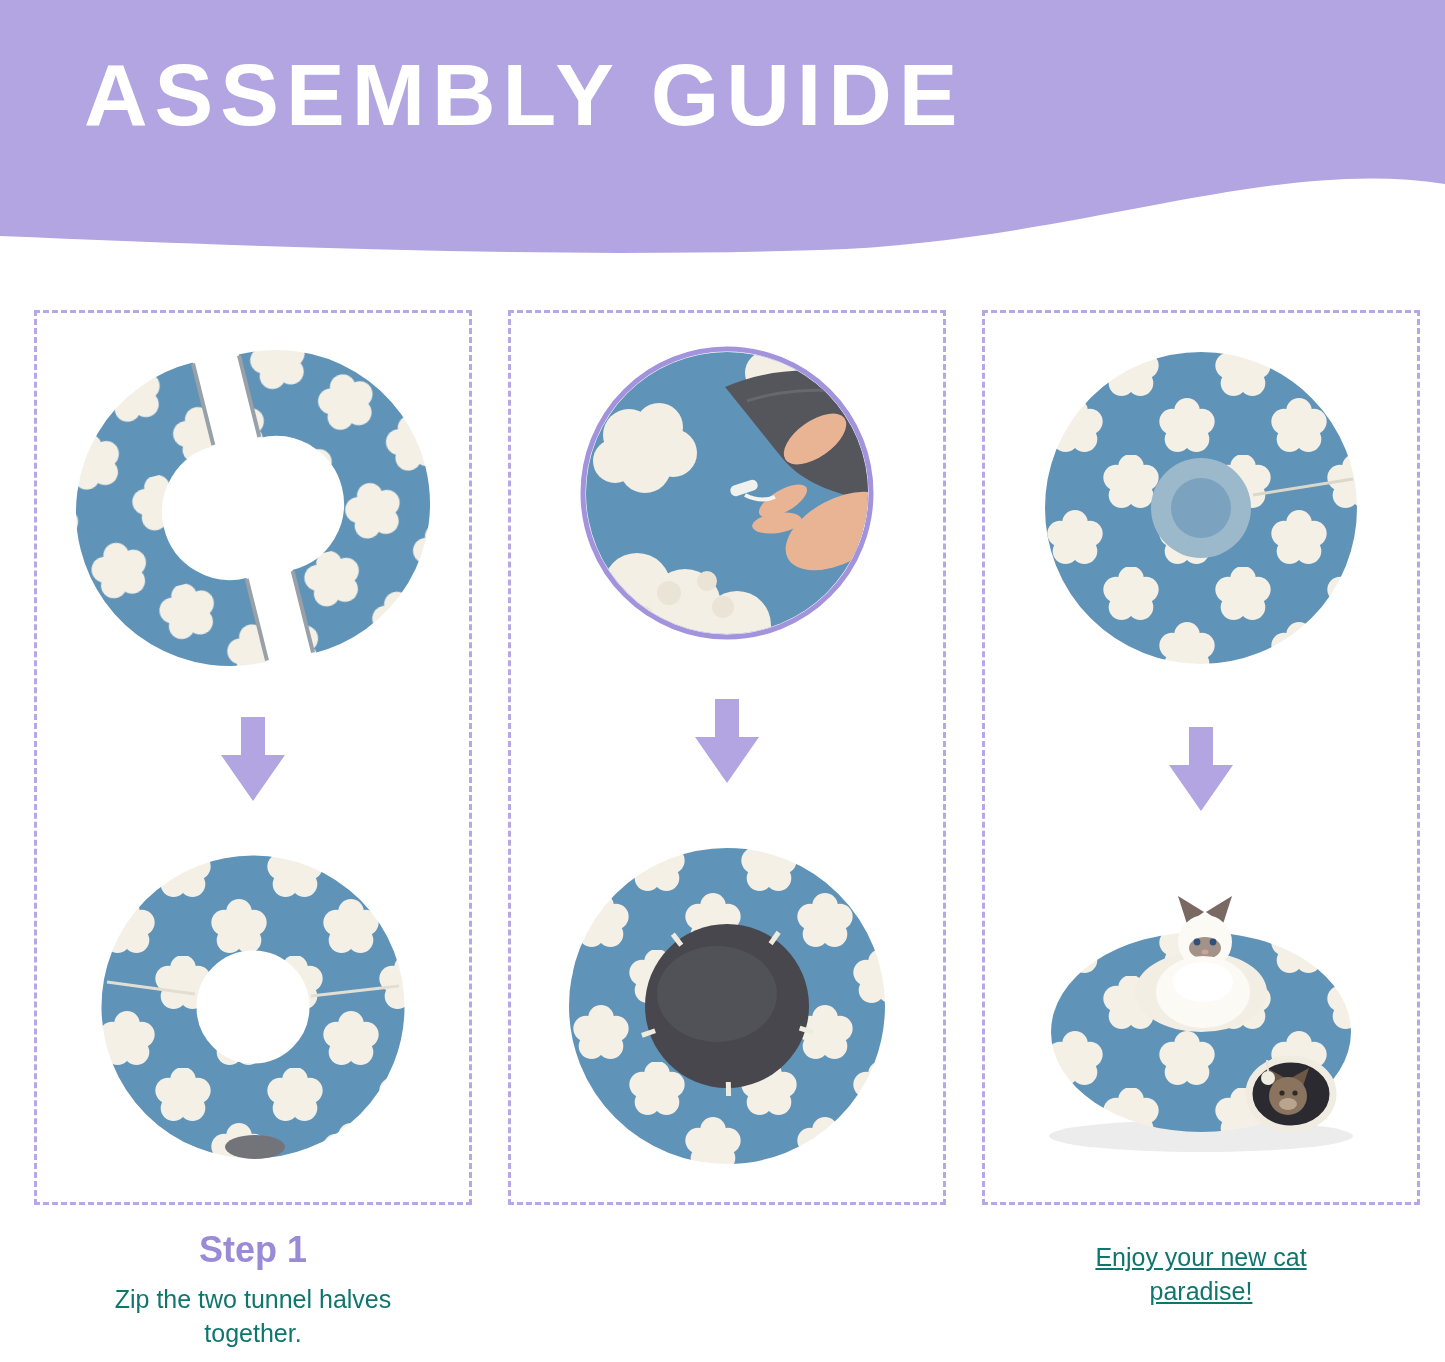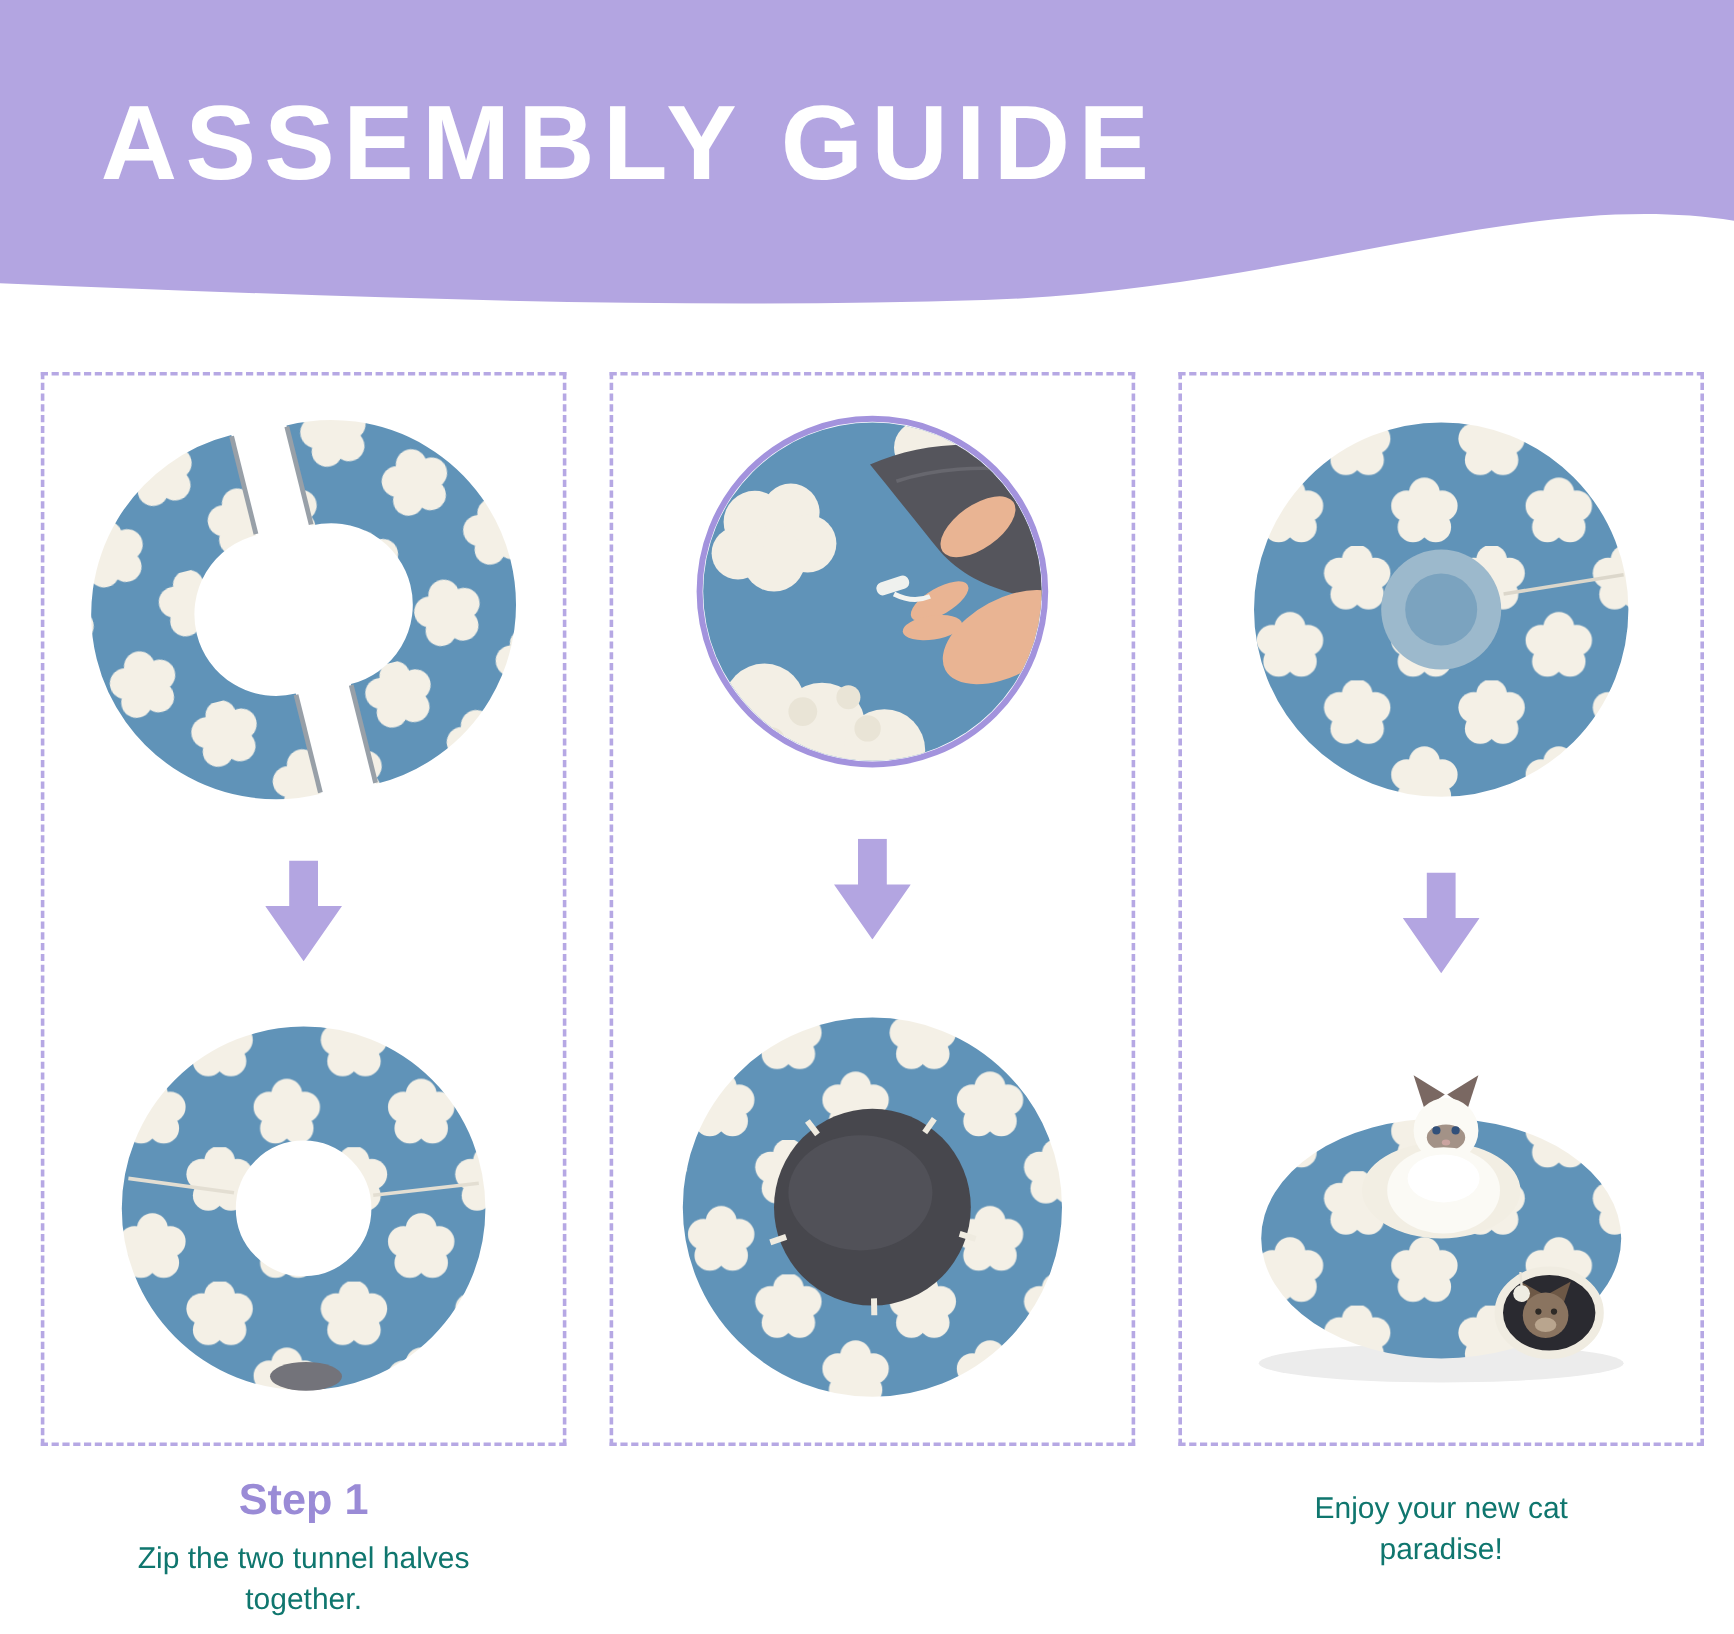--- a/index.html
+++ b/index.html
@@ -2,40 +2,40 @@
 <html><head>
 <meta charset="utf-8">
 <style>
   * { box-sizing: border-box; }
   html,body { margin:0; padding:0; background:#ffffff; font-family:"Liberation Sans", sans-serif; }
   .page { position:relative; width:1445px; height:1362px; background:#ffffff; overflow:hidden; }
 
   .header { position:relative; width:100%; height:268px; }
   .header svg { display:block; width:100%; height:100%; }
   .page-title {
-    position:absolute; top:68px; left:84px; margin:0;
+    position:absolute; top:44px; left:84px; margin:0;
     font-size:88px; font-weight:700; color:#ffffff; letter-spacing:7px;
   }
 
   .columns { display:flex; gap:36px; padding:0 34px; margin-top:42px; }
   .column { flex:1; display:flex; flex-direction:column; align-items:center; }
   .panel {
     width:100%; height:895px;
     border:3px dashed #b6a8e4;
     display:flex; flex-direction:column; align-items:center; justify-content:space-between;
     padding:30px 6px 28px 6px;
   }
   .art { display:flex; align-items:center; justify-content:center; }
 
   .caption { margin-top:24px; text-align:center; }
   .step-label { font-size:36px; font-weight:700; color:#9a8bd6; }
   .step-desc { margin:12px auto 0 auto; font-size:25px; line-height:1.35; color:#0f766e; }
   .desc-0 { max-width:300px; }
   .desc-1 { max-width:380px; }
-  .desc-2 { max-width:250px; }
+  .desc-2 { max-width:250px;text-decoration:underline; }
 </style>
 </head>
 <body>
 
 <svg width="0" height="0" style="position:absolute" aria-hidden="true">
   <defs>
     <g id="cloud">
       <circle cx="0" cy="-12" r="9.5"></circle>
       <circle cx="11" cy="-4" r="9.5"></circle>
       <circle cx="7" cy="9" r="9.5"></circle>

